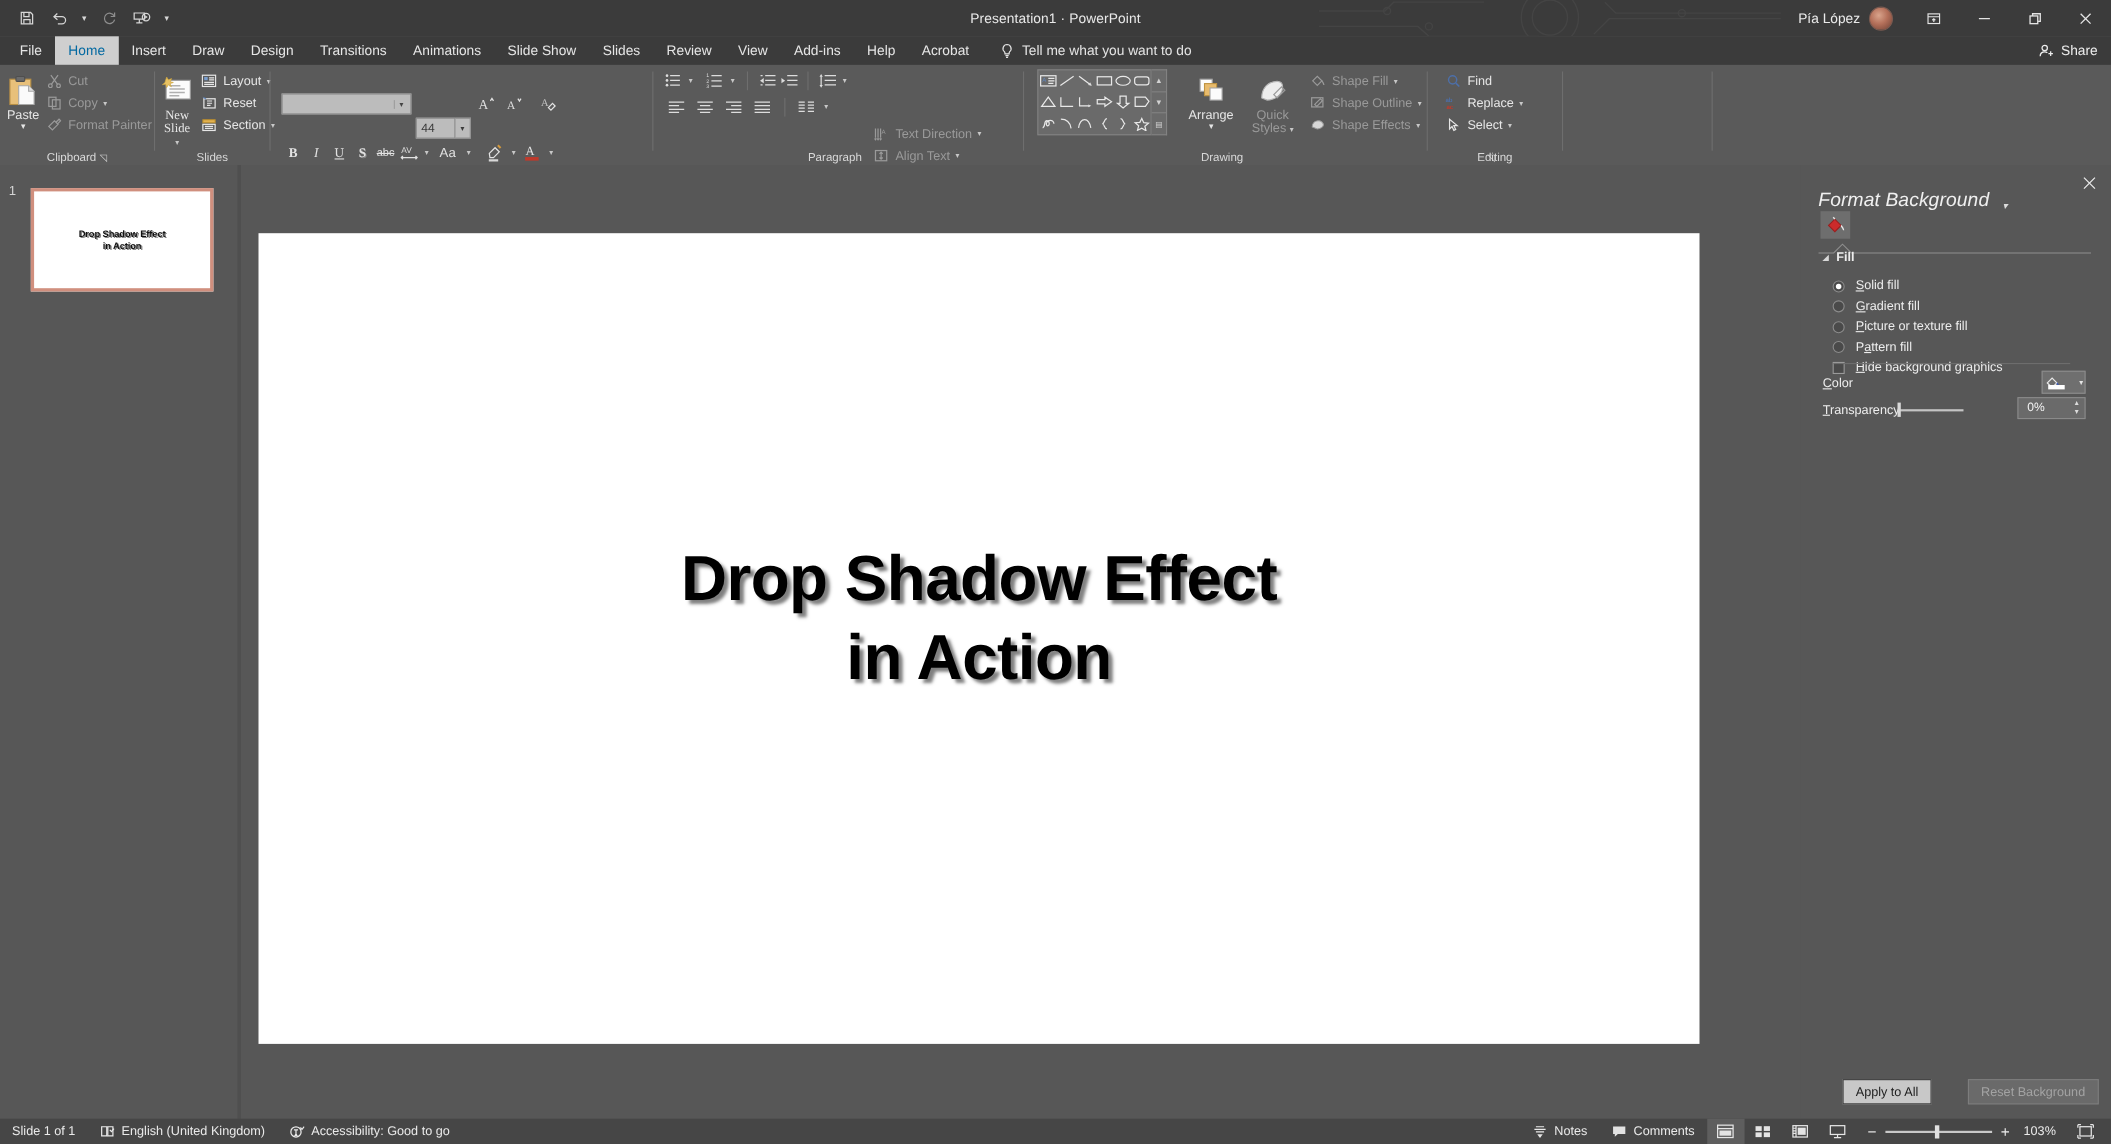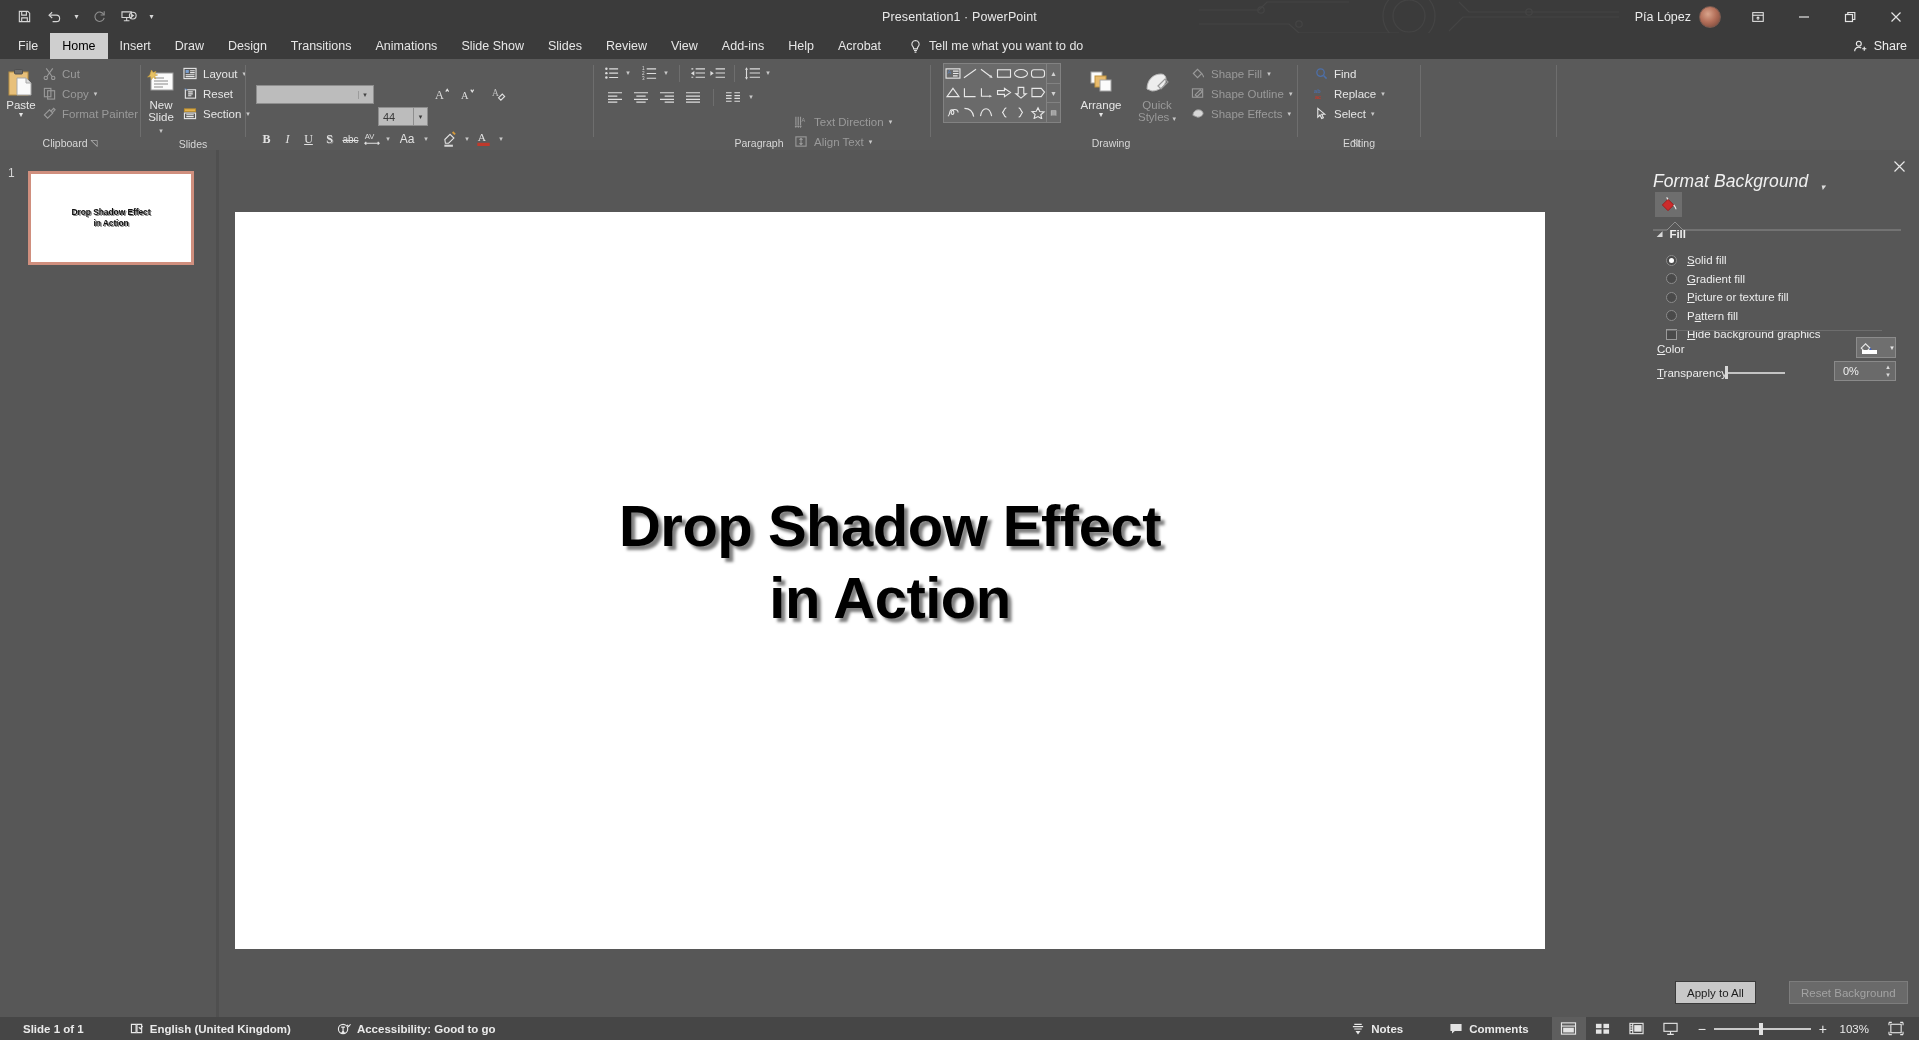--- a/index.html
+++ b/index.html
@@ -50,21 +50,21 @@
 
   
   .tabstrip {
     position: absolute; top: 33px; left: 0; width: 1919px; height: 26px;
     background: #3b3b3b; display: flex; align-items: stretch; padding-left: 6px;
   }
   .tab {
     padding: 0 12px; display: flex; align-items: center;
     font-size: 12.5px; color: #e6e6e6; white-space: nowrap;
   }
-  .tab.active { background: #cfcfcf; color: #000000; }
+  .tab.active { background: #cfcfcf; color: #0369a1; }
   .tellme {
     display: flex; align-items: center; gap: 7px; padding-left: 16px;
     font-size: 12.5px; color: #e4e4e4;
   }
   .share-btn {
     position: absolute; right: 12px; top: 33px; height: 26px;
     display: flex; align-items: center; gap: 6px;
     font-size: 12.5px; color: #ededed;
   }
 
@@ -266,21 +266,21 @@
     font-size: 11.5px; display: flex; align-items: center; justify-content: center;
   }
   .pbtn-wide.disabled { background: #6a6a6a; border-color: #7d7d7d; color: #a3a3a3; }
 
   
   .statusbar {
     position: absolute; bottom: 0; left: 0; width: 1919px; height: 23px;
     background: #464646; display: flex; align-items: center;
     font-size: 11.5px; color: #eaeaea;
   }
-  .sb-item { display: flex; align-items: center; gap: 6px; padding: 0 23px; height: 23px; font-weight: bold; }
+  .sb-item { display: flex; align-items: center; gap: 6px; padding: 0 11px; height: 23px; }
   .sb-right { position: absolute; right: 0; display: flex; align-items: center; height: 23px; }
   .view-btn {
     width: 34px; height: 23px; display: flex; align-items: center; justify-content: center;
     color: #e6e6e6;
   }
   .view-btn.active { background: #5e5e5e; }
   .zoom-wrap { display: flex; align-items: center; gap: 8px; padding: 0 10px; }
   .zoom-track { width: 97px; height: 2px; background: #c9c9c9; position: relative; }
   .zoom-knob { position: absolute; left: 45px; top: -5px; width: 4px; height: 12px; background: #e0e0e0; }
   .zoom-val { min-width: 34px; text-align: right; }
@@ -450,21 +450,21 @@
     </div>
     <div class="glabel">
       <span>Clipboard</span>
       <span class="dialog-launcher">◹</span>
     </div>
   </div>
   <div class="gsep" style="left:140px;"></div>
 
   <div class="rgroup" style="left:141px; width:104px;">
     <div class="gbody">
-      <div class="bigbtn" style="margin-left:5px;">
+      <div class="bigbtn" style="margin-left:5px;font-family:Liberation Serif, serif;">
         <span class="ic">
           <svg width="30" height="26" viewBox="0 0 30 26">
             <rect x="5" y="4" width="22" height="17" fill="#fbfbfb" stroke="#9a9a9a"></rect>
             <path d="M8 9h10M8 12h14M8 15h14M8 18h9" stroke="#b0b0b0" stroke-width="1.4"></path>
             <path d="M5.5 1 l1.6 2.6L10 2.4 8.8 5.4 11.6 6 8.6 7 9.8 9.8 7.2 8 5.5 10.6 4.6 7.6 1.6 8l2.3-2z" fill="#e8c264" stroke="#c9a038" stroke-width=".6"></path>
           </svg>
         </span>
         <span class="lbl">New</span>
         <span class="lbl" style="font-size:11.5px;"><span>Slide</span> <span class="caret">▾</span></span>
       </div>

